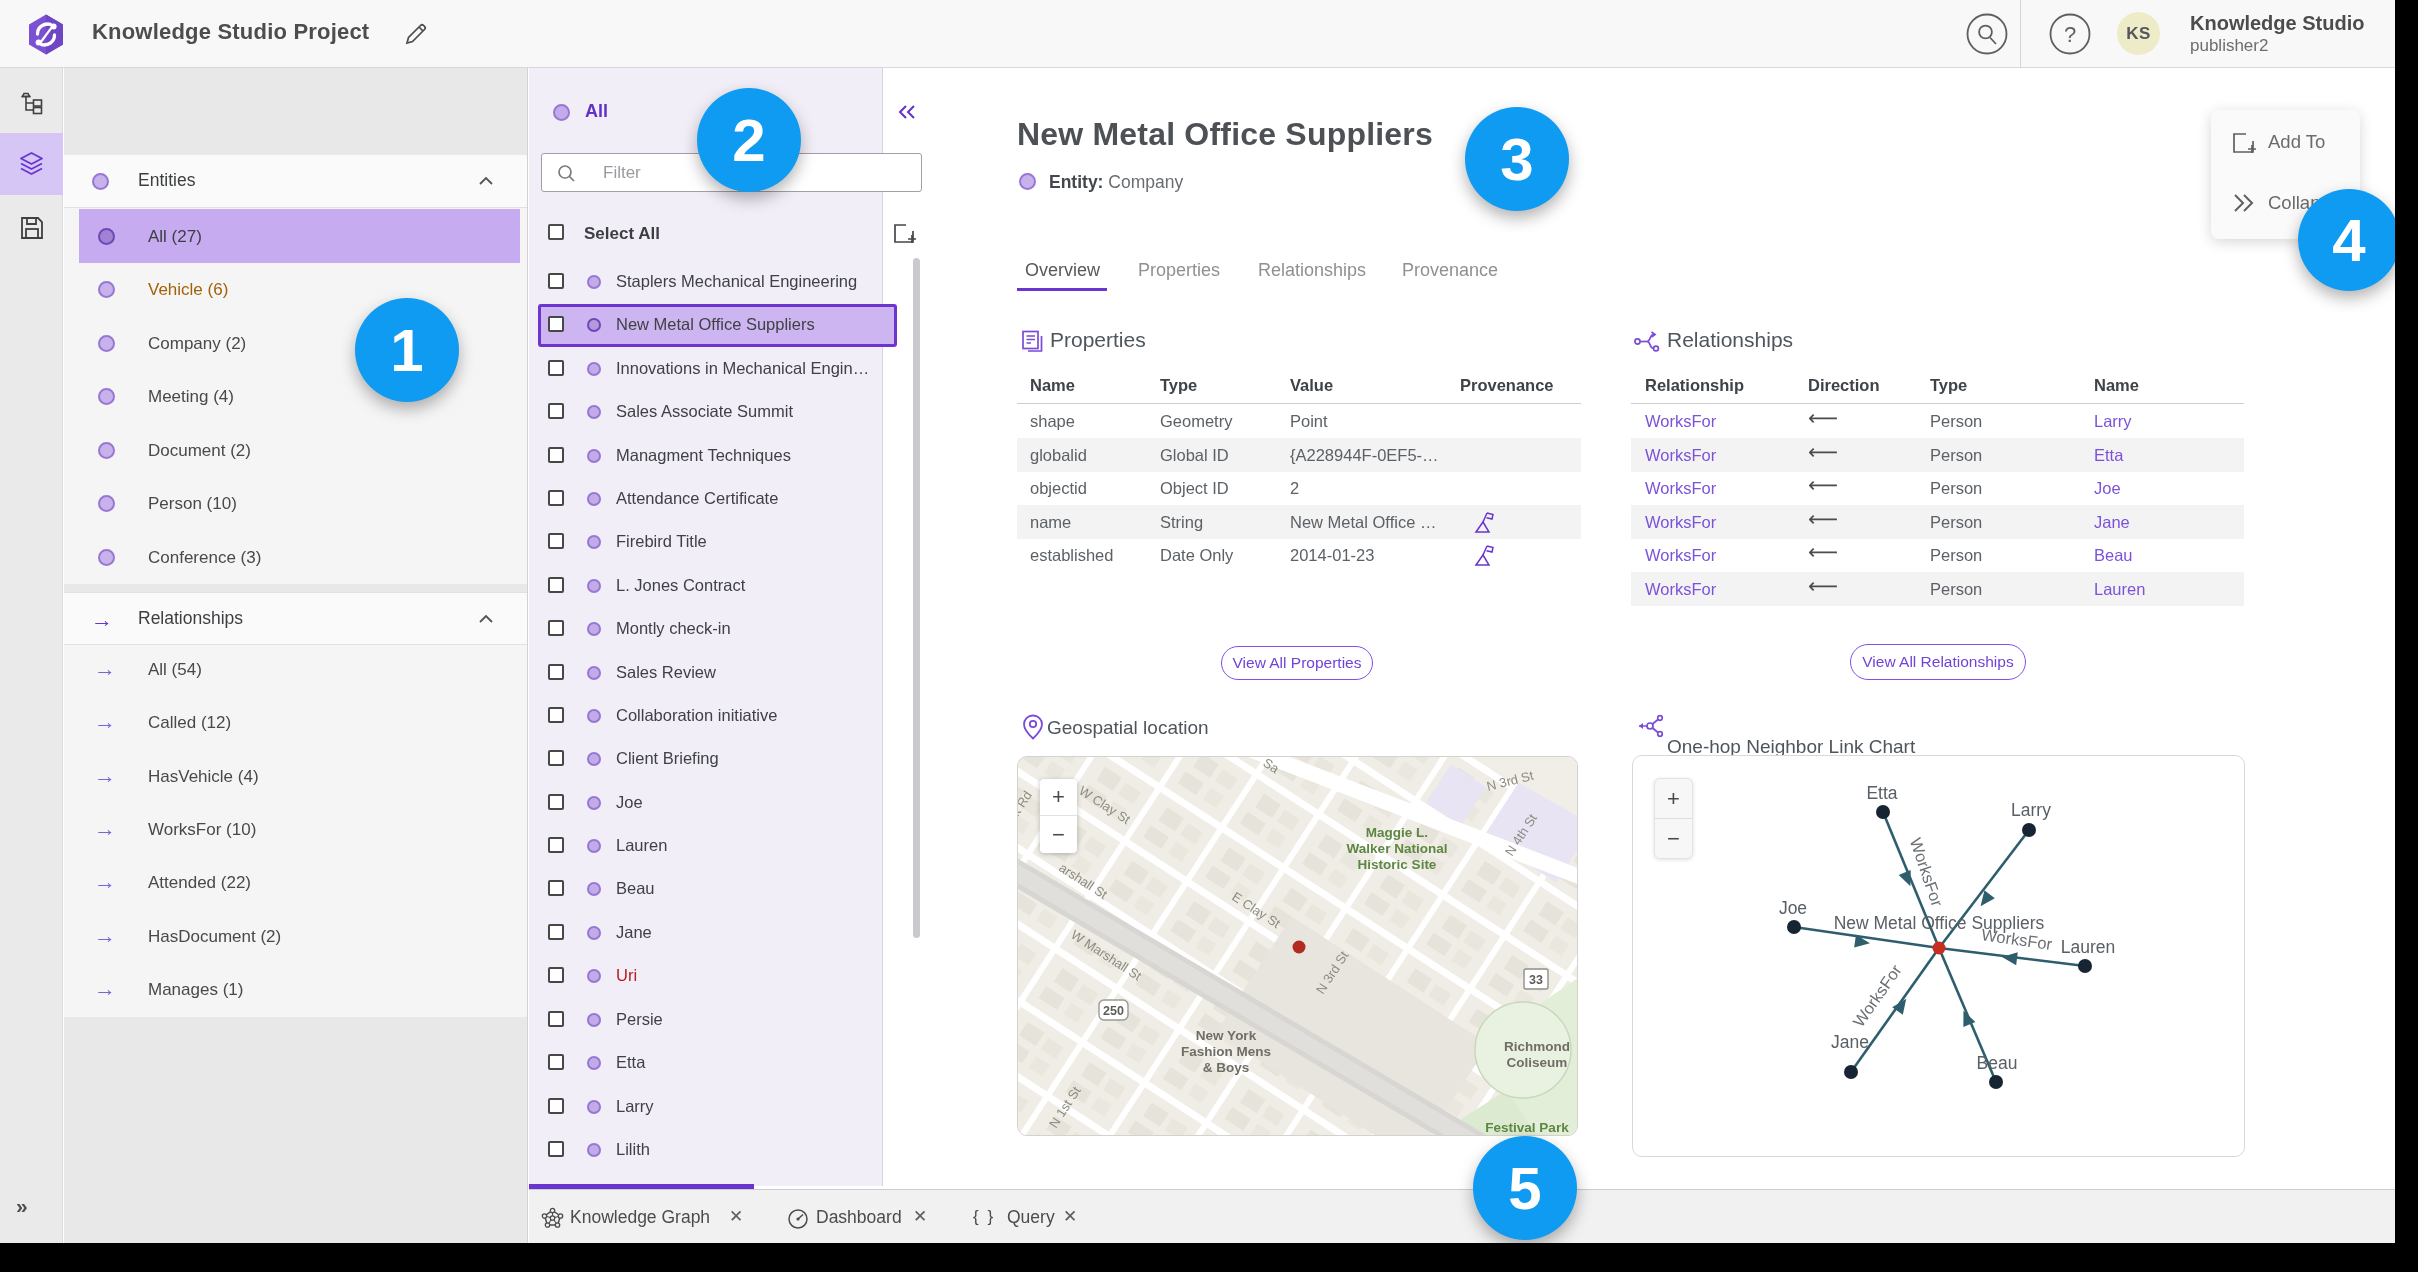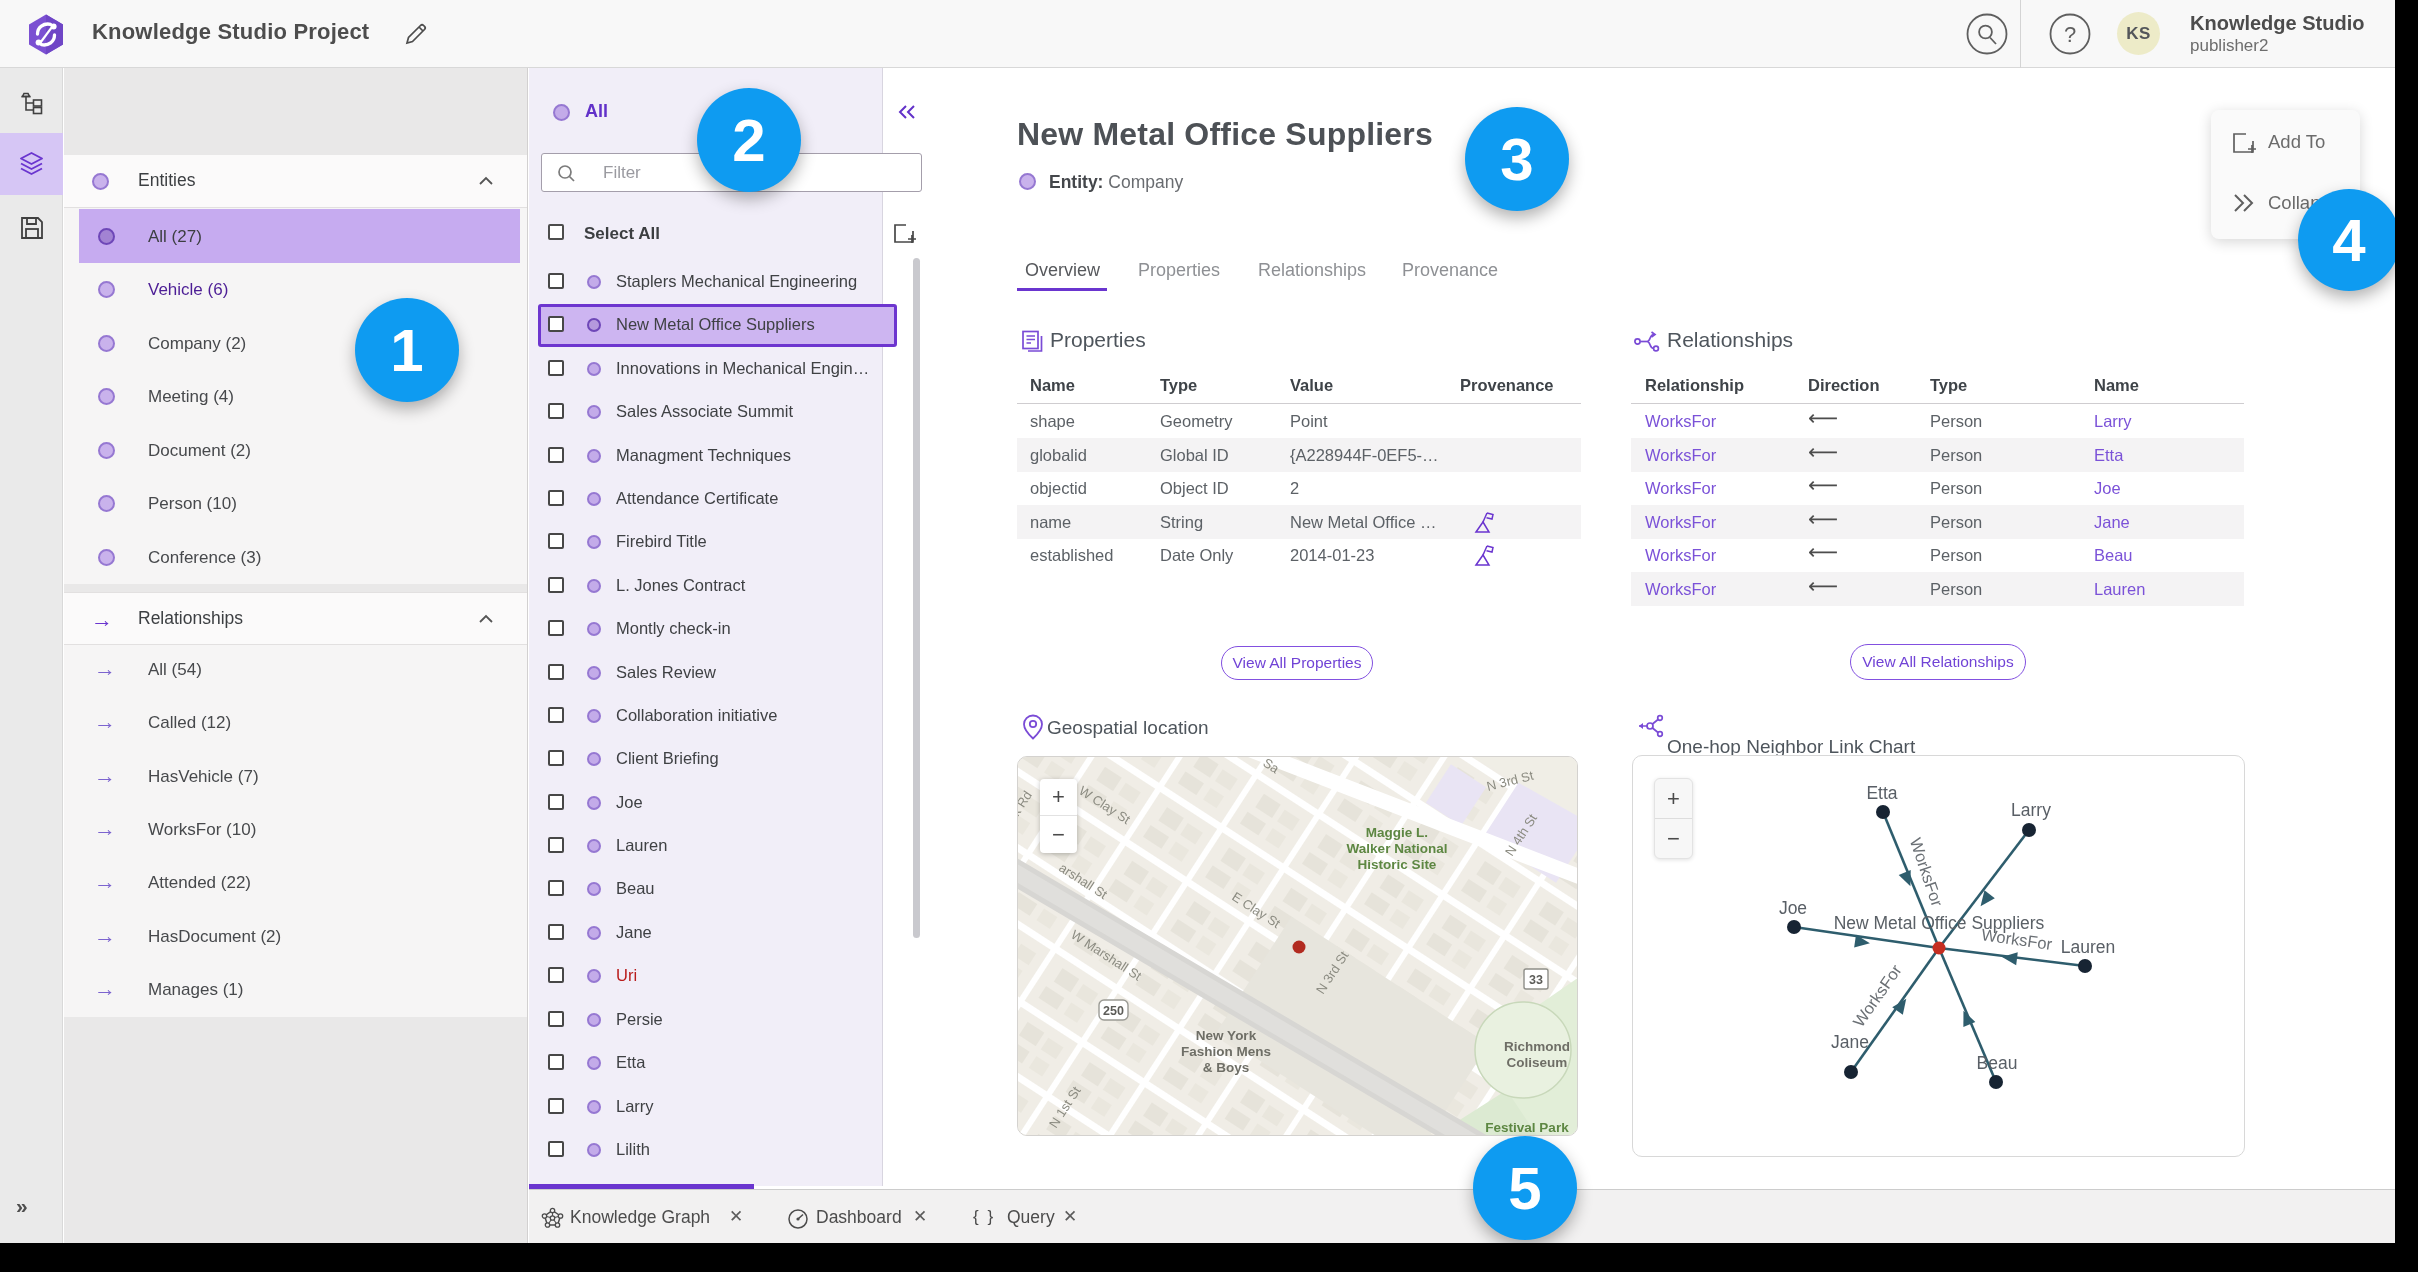--- a/index.html
+++ b/index.html
@@ -93,37 +93,37 @@
       <div class="abs" style="left:74px;top:15px;font-size:17.5px;color:#3c3f42;">Relationships</div>
       <svg class="abs" style="left:414px;top:20px;" width="16" height="12" viewBox="0 0 16 12">
           <path d="M2 9 L8 3 L14 9" fill="none" stroke="#555" stroke-width="1.8"></path>
         </svg>
     </div>
     <div class="abs" style="left:0;top:577px;width:463px;height:372px;background:#f6f5f5;"></div>
     <div class="abs" style="left:15px;top:142px;width:441px;height:53px;background:#c6abf0;"></div>
     <div class="abs" style="left:34px;top:160px;width:17px;height:17px;border-radius:50%;background:#a283d3;border:2px solid #6e47b8;"></div>
       <div class="abs" style="left:84px;top:159px;font-size:17px;color:#3c3e41;">All (27)</div>
     <div class="abs" style="left:34px;top:213px;width:17px;height:17px;border-radius:50%;background:#c9b2ec;border:2px solid #9678d2;"></div>
-      <div class="abs" style="left:84px;top:212px;font-size:17px;color:#4c1d95;">Vehicle (6)</div>
+      <div class="abs" style="left:84px;top:212px;font-size:17px;color:#a16207;">Vehicle (6)</div>
     <div class="abs" style="left:34px;top:267px;width:17px;height:17px;border-radius:50%;background:#c9b2ec;border:2px solid #9678d2;"></div>
       <div class="abs" style="left:84px;top:266px;font-size:17px;color:#47494c;">Company (2)</div>
     <div class="abs" style="left:34px;top:320px;width:17px;height:17px;border-radius:50%;background:#c9b2ec;border:2px solid #9678d2;"></div>
       <div class="abs" style="left:84px;top:319px;font-size:17px;color:#47494c;">Meeting (4)</div>
     <div class="abs" style="left:34px;top:374px;width:17px;height:17px;border-radius:50%;background:#c9b2ec;border:2px solid #9678d2;"></div>
       <div class="abs" style="left:84px;top:373px;font-size:17px;color:#47494c;">Document (2)</div>
     <div class="abs" style="left:34px;top:427px;width:17px;height:17px;border-radius:50%;background:#c9b2ec;border:2px solid #9678d2;"></div>
       <div class="abs" style="left:84px;top:426px;font-size:17px;color:#47494c;">Person (10)</div>
     <div class="abs" style="left:34px;top:481px;width:17px;height:17px;border-radius:50%;background:#c9b2ec;border:2px solid #9678d2;"></div>
       <div class="abs" style="left:84px;top:480px;font-size:17px;color:#47494c;">Conference (3)</div>
     <div class="abs" style="left:30px;top:588px;font-size:22px;color:#7c64cf;">→</div>
       <div class="abs" style="left:84px;top:592px;font-size:17px;color:#47494c;">All (54)</div>
     <div class="abs" style="left:30px;top:641px;font-size:22px;color:#7c64cf;">→</div>
       <div class="abs" style="left:84px;top:645px;font-size:17px;color:#47494c;">Called (12)</div>
     <div class="abs" style="left:30px;top:695px;font-size:22px;color:#7c64cf;">→</div>
-      <div class="abs" style="left:84px;top:699px;font-size:17px;color:#47494c;">HasVehicle (7)</div>
+      <div class="abs" style="left:84px;top:699px;font-size:17px;color:#47494c;">HasVehicle (4)</div>
     <div class="abs" style="left:30px;top:748px;font-size:22px;color:#7c64cf;">→</div>
       <div class="abs" style="left:84px;top:752px;font-size:17px;color:#47494c;">WorksFor (10)</div>
     <div class="abs" style="left:30px;top:801px;font-size:22px;color:#7c64cf;">→</div>
       <div class="abs" style="left:84px;top:805px;font-size:17px;color:#47494c;">Attended (22)</div>
     <div class="abs" style="left:30px;top:855px;font-size:22px;color:#7c64cf;">→</div>
       <div class="abs" style="left:84px;top:859px;font-size:17px;color:#47494c;">HasDocument (2)</div>
     <div class="abs" style="left:30px;top:908px;font-size:22px;color:#7c64cf;">→</div>
       <div class="abs" style="left:84px;top:912px;font-size:17px;color:#47494c;">Manages (1)</div>
   </div>
 

